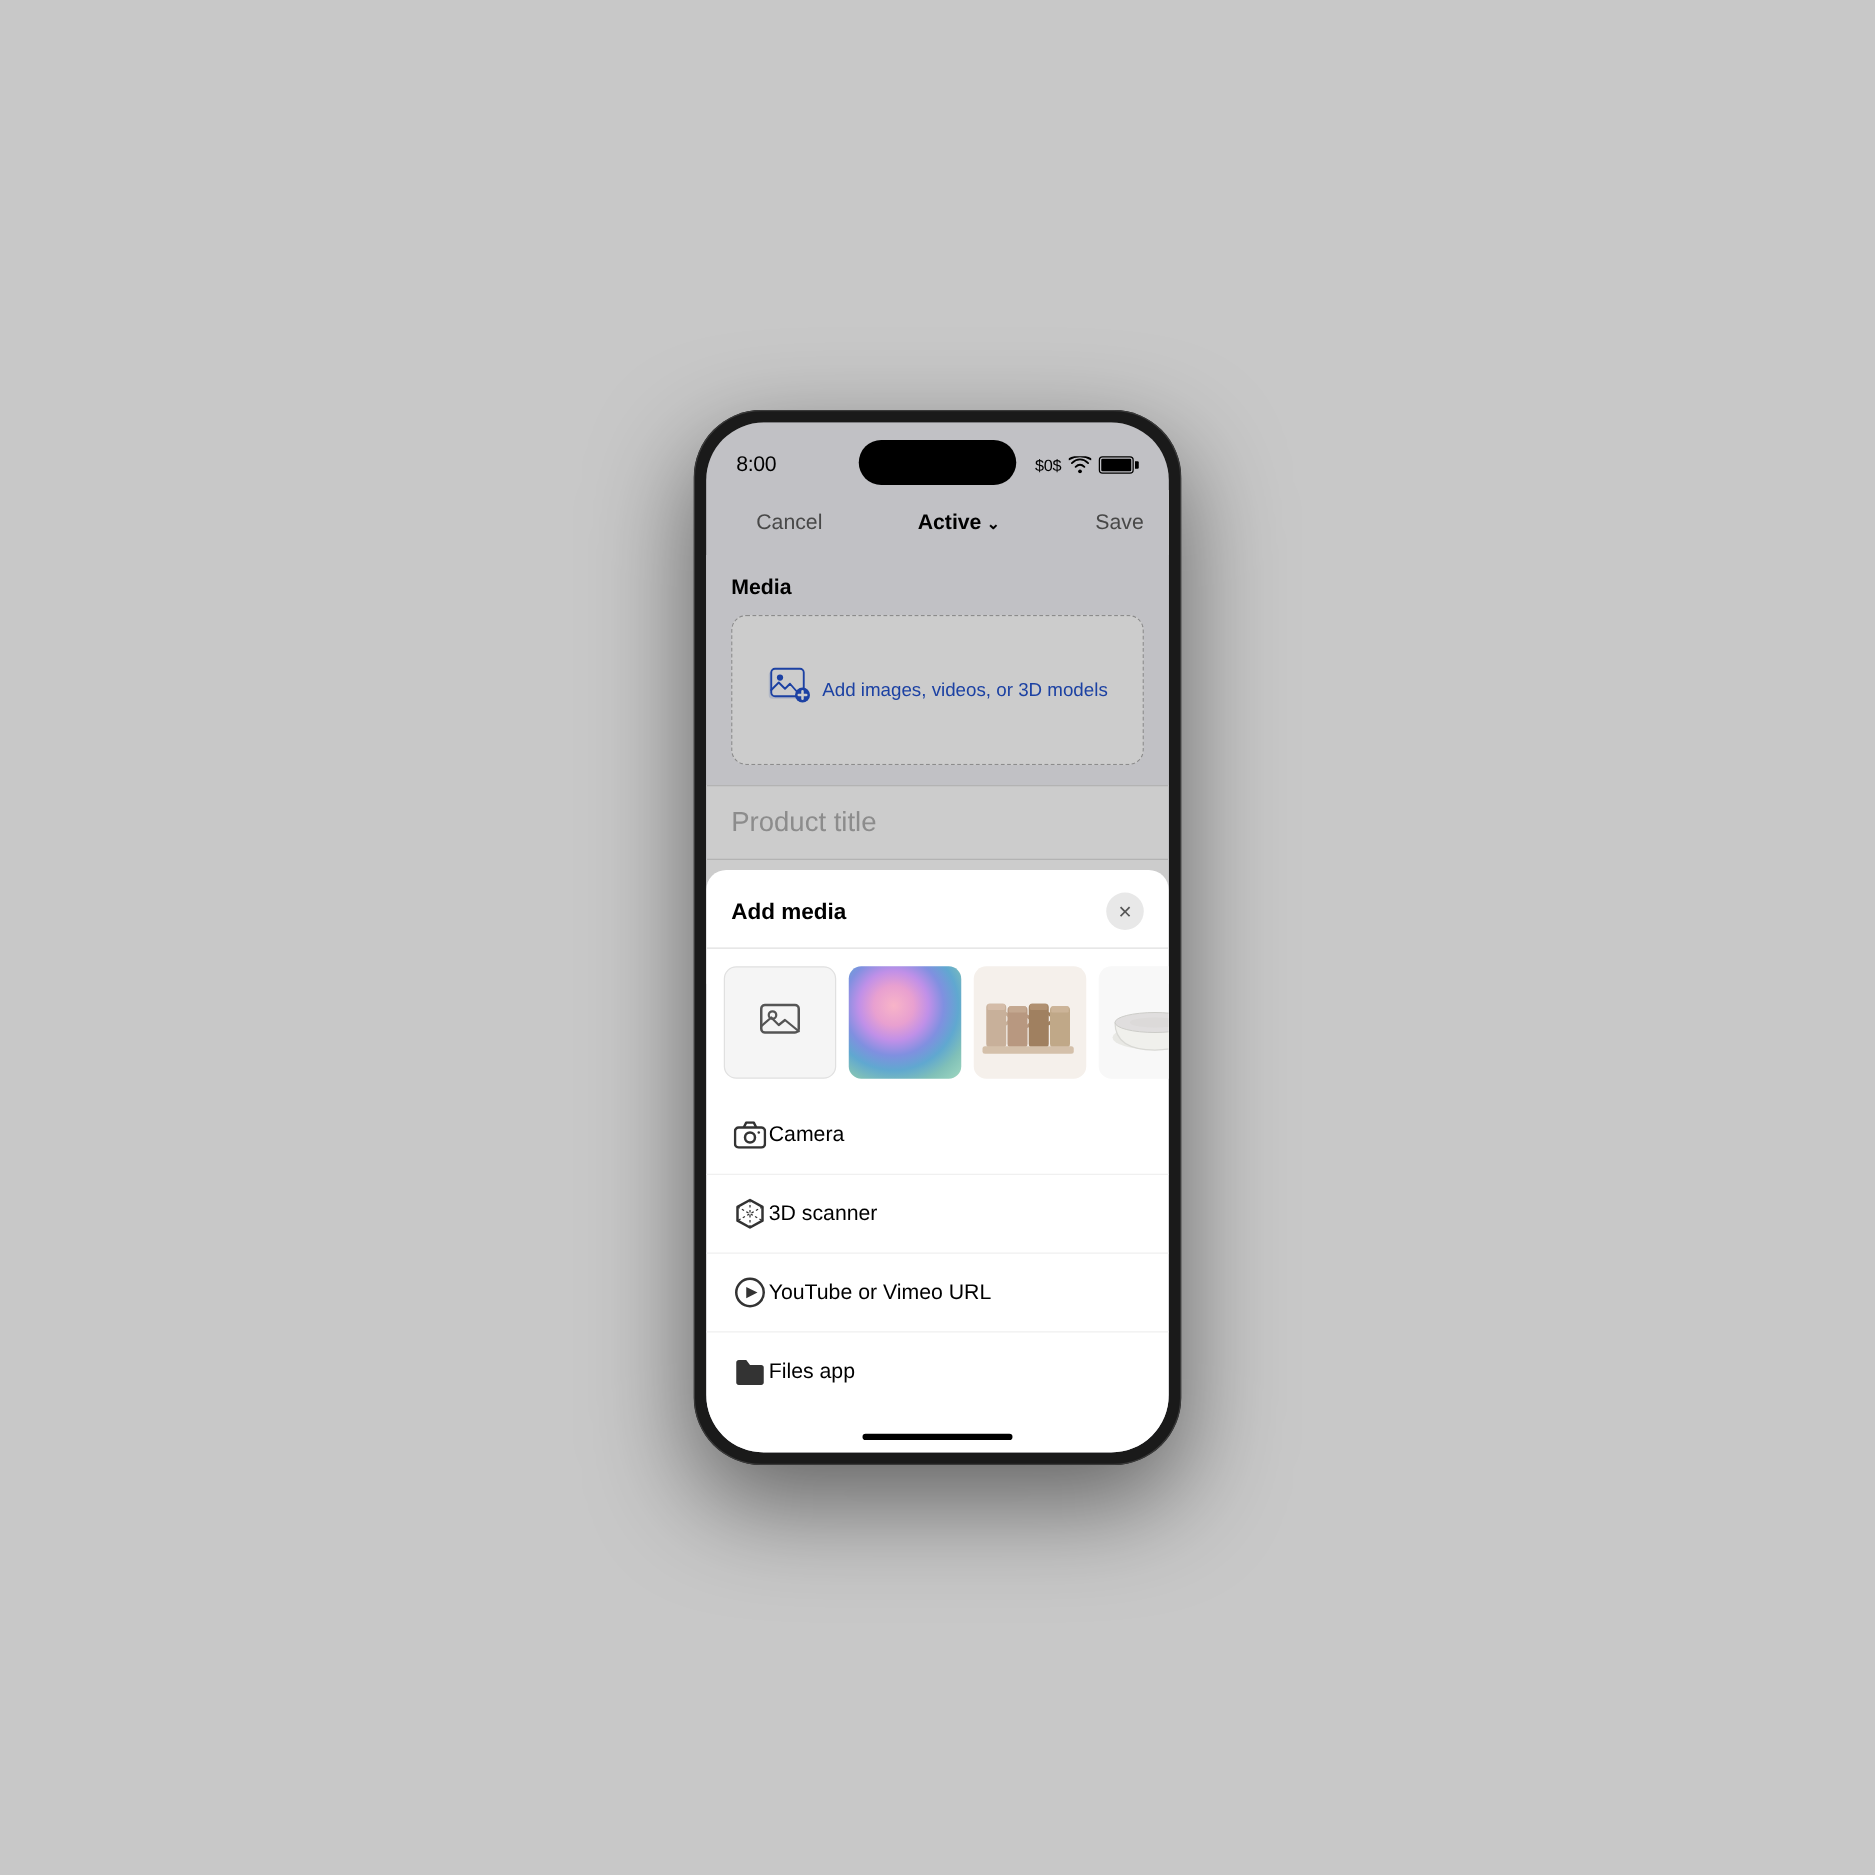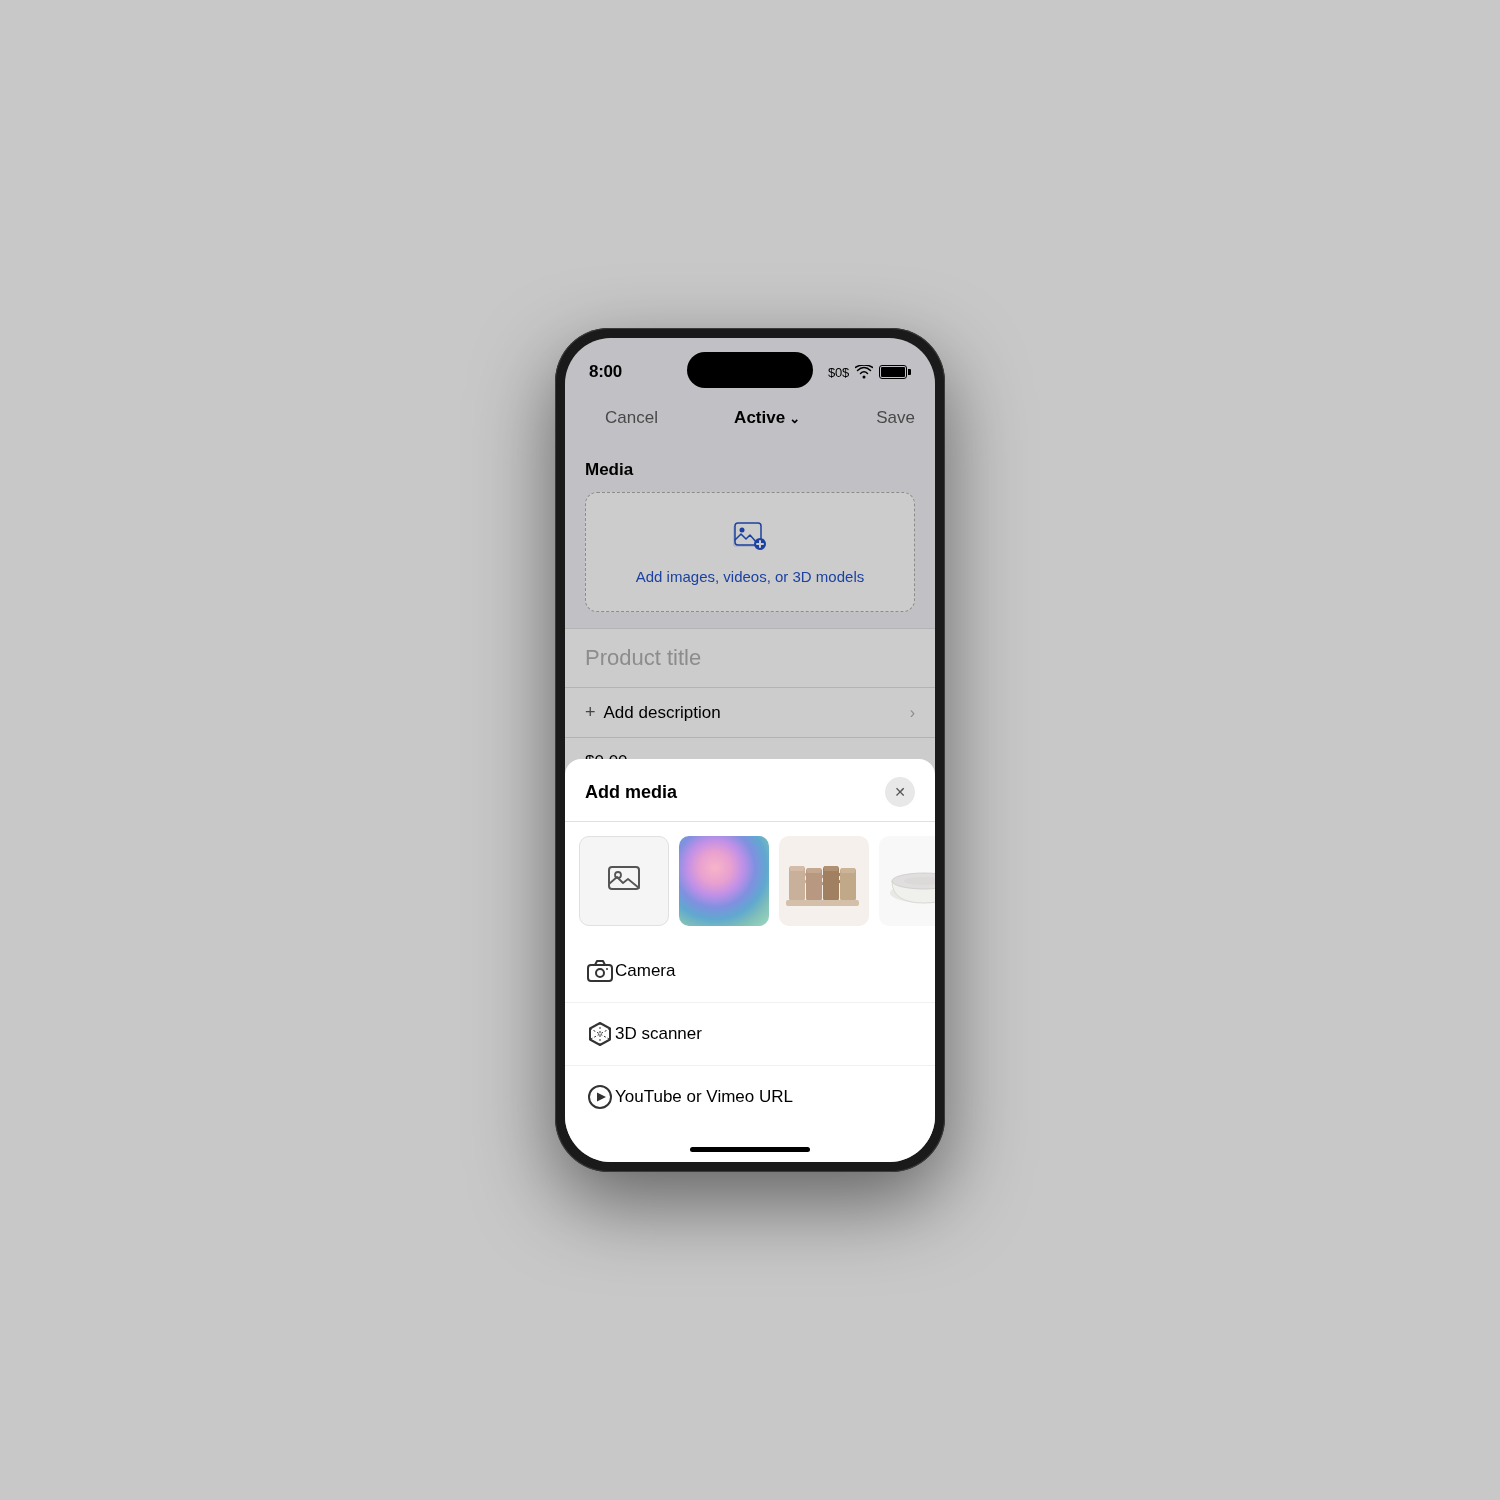--- a/index.html
+++ b/index.html
@@ -42,21 +42,21 @@
       align-items: center;
       justify-content: space-between;
       padding: 14px 24px 0 24px;
       flex-shrink: 0;
       position: relative;
       z-index: 10;
     }
 
     .status-time {
       font-size: 17px;
-      font-weight: 700;
+      font-weight: 400;
       color: #000;
       letter-spacing: -0.3px;
     }
 
     .dynamic-island {
       position: absolute;
       top: 14px;
       left: 50%;
       transform: translateX(-50%);
       width: 126px;
@@ -176,21 +176,20 @@
       color: #000;
       margin-bottom: 12px;
     }
 
     .media-upload-area {
       border: 1.5px dashed #b0b0b0;
       border-radius: 12px;
       background: #fff;
       height: 120px;
       display: flex;
-      flex-direction: column;
       align-items: center;
       justify-content: center;
       gap: 8px;
       cursor: pointer;
     }
 
     .media-upload-icon {
       font-size: 32px;
       color: #2352CC;
     }
@@ -564,18 +563,26 @@
         <div class="menu-option">
           <div class="menu-icon">
             <svg width="26" height="26" viewBox="0 0 26 26" fill="none">
               <circle cx="13" cy="13" r="11" fill="none" stroke="#333" stroke-width="2"></circle>
               <path d="M10 8.5L19 13L10 17.5V8.5Z" fill="#333"></path>
             </svg>
           </div>
           <span class="menu-label">YouTube or Vimeo URL</span>
         </div>
 
+        <div class="menu-option">
+          <div class="menu-icon">
+            <svg width="26" height="24" viewBox="0 0 26 24" fill="none">
+              <path d="M2 5C2 3.9 2.9 3 4 3H10L13 7H22C23.1 7 24 7.9 24 9V21C24 22.1 23.1 23 22 23H4C2.9 23 2 22.1 2 21V5Z" fill="#333"></path>
+            </svg>
+          </div>
+          <span class="menu-label">Files app</span>
+        </div>
       </div>
     </div>
 
     <div class="home-indicator"></div>
   </div>
 </div>
 
 </body></html>

